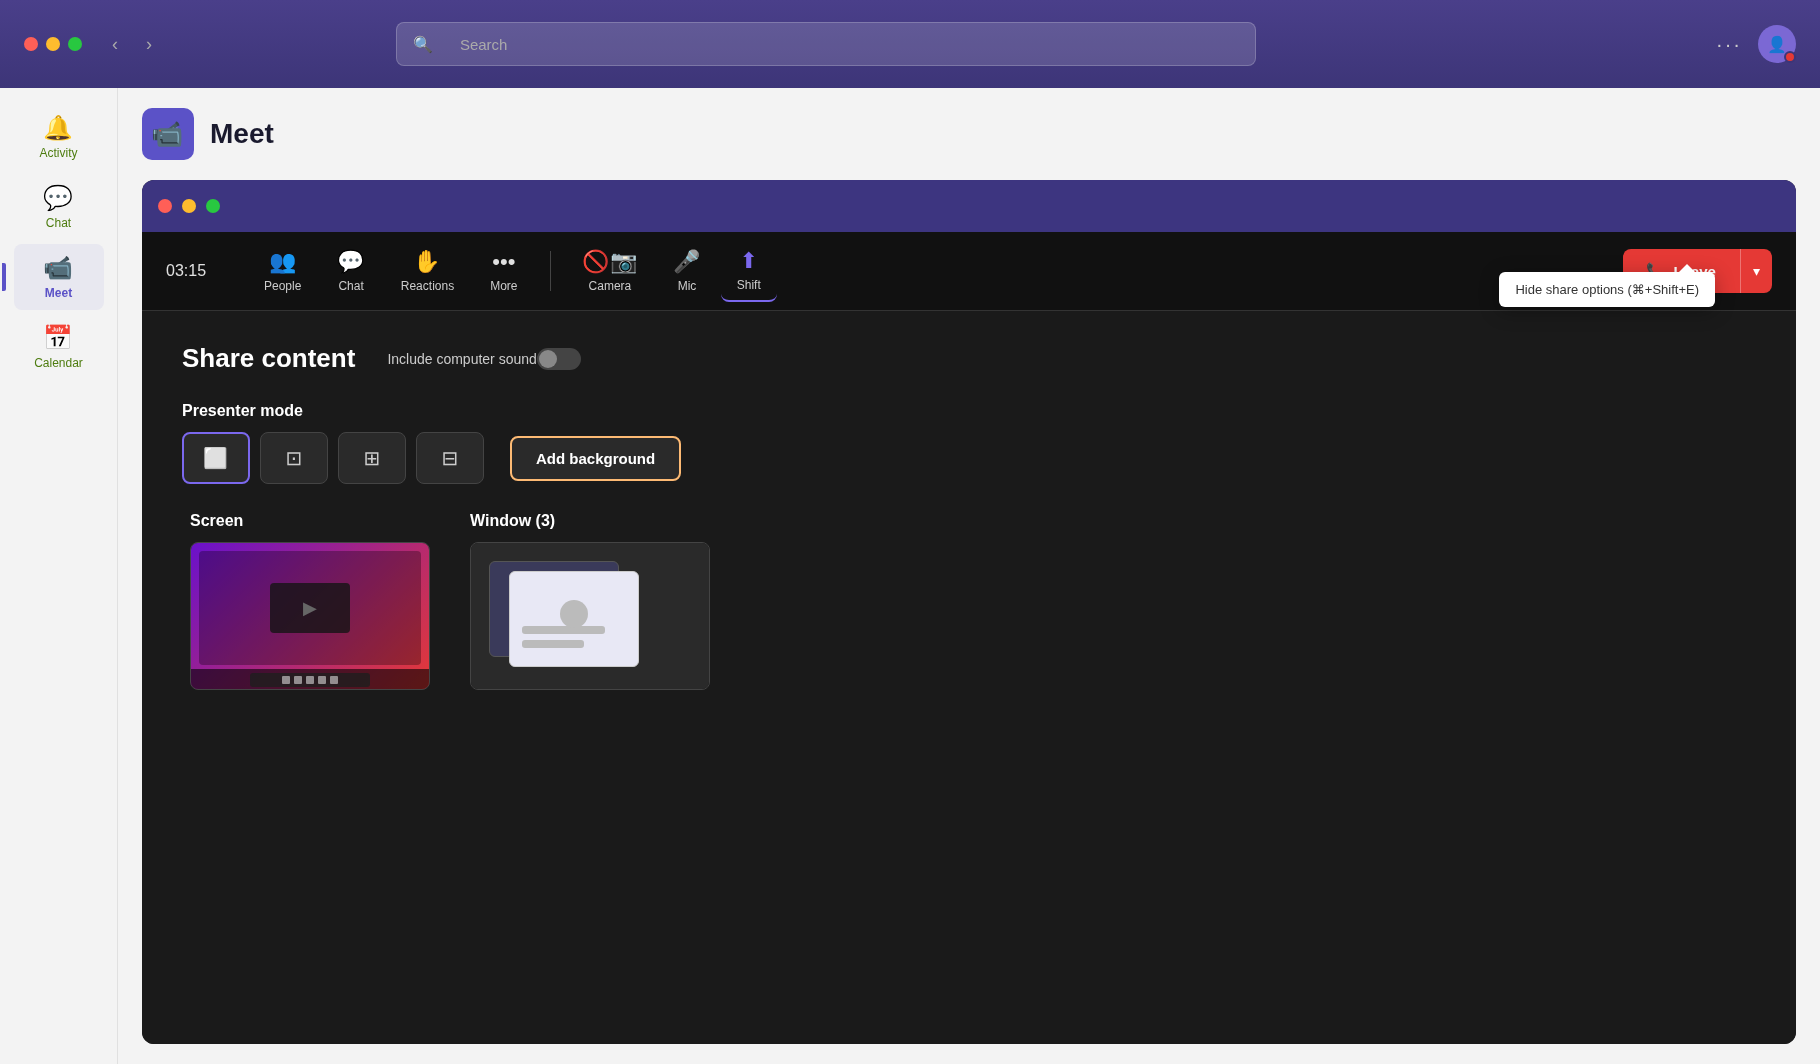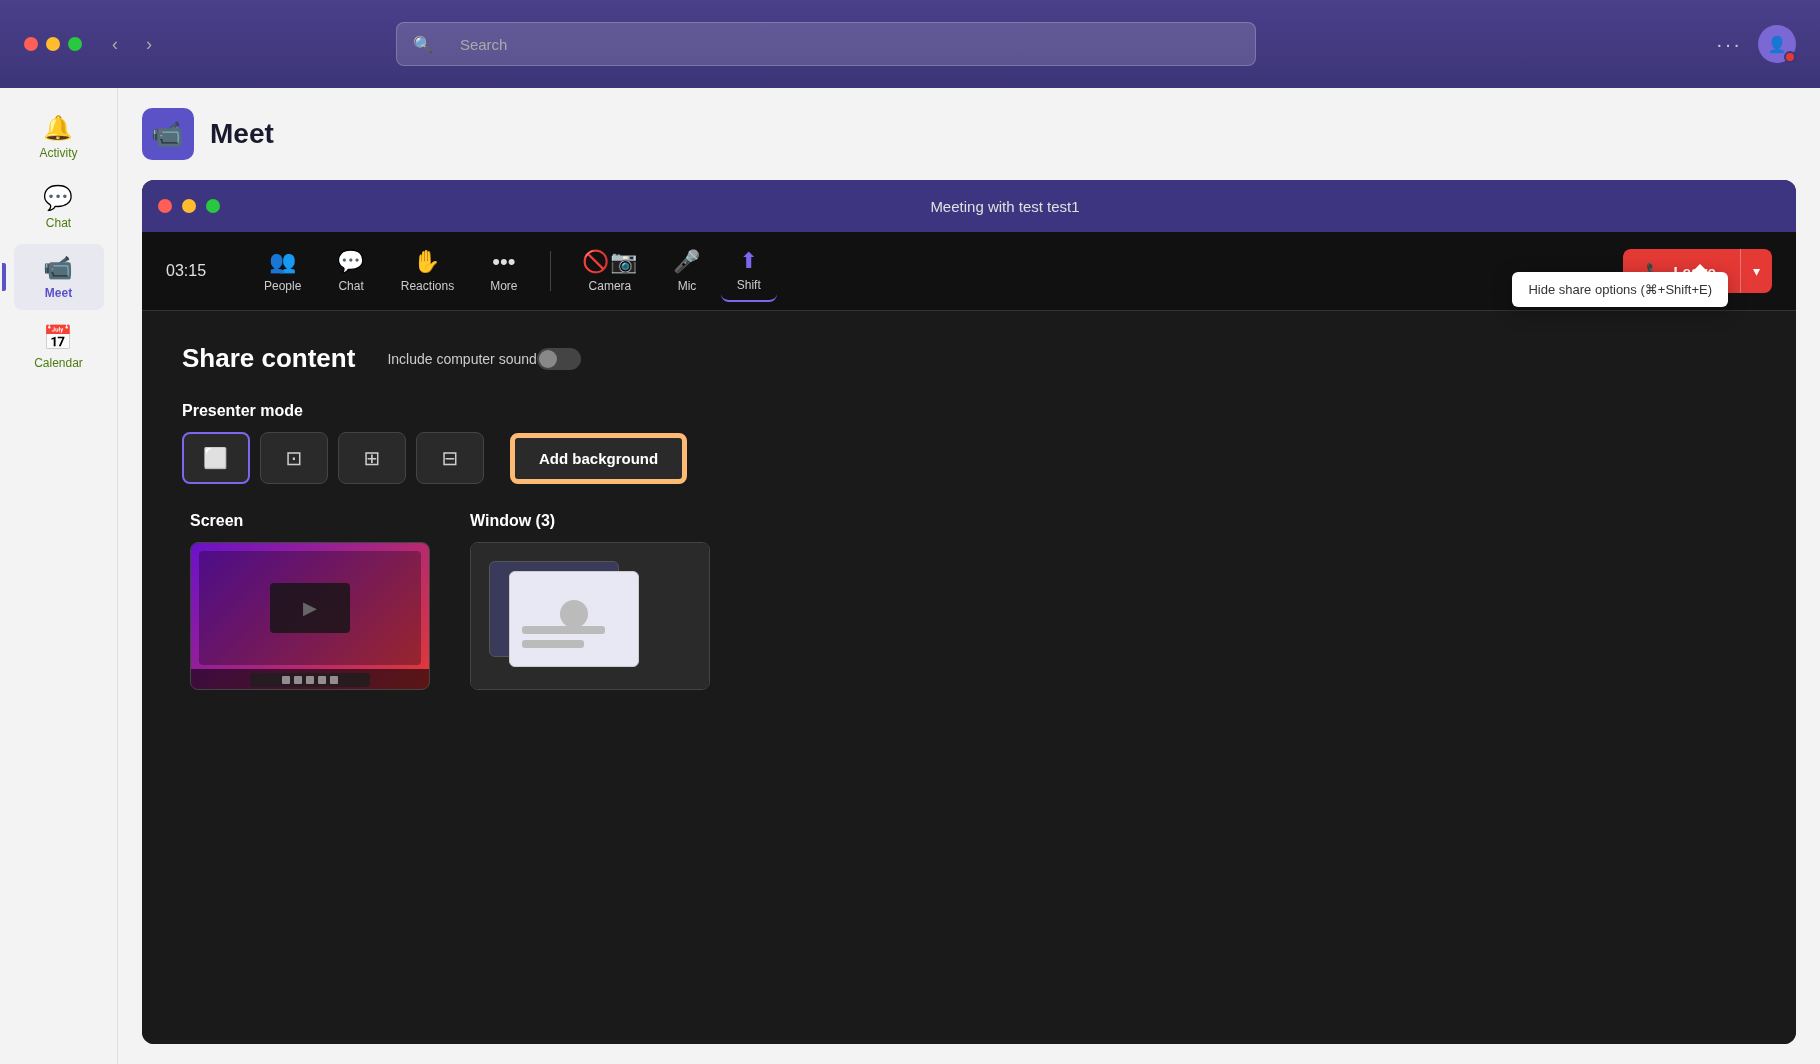--- a/index.html
+++ b/index.html
@@ -371,21 +371,21 @@
       justify-content: center;
       cursor: pointer;
       color: #ccc;
       font-size: 20px;
     }
     .presenter-option.selected {
       border: 2px solid #7b68ee;
     }
     .add-background-btn {
       background: #2a2a2a;
-      border: 5px solid #fdba74;
+      border: 2px solid #fdba74;
       color: white;
       font-size: 15px;
       font-weight: 600;
       padding: 12px 24px;
       border-radius: 8px;
       cursor: pointer;
       margin-left: 16px;
     }
     .share-row {
       display: flex;
@@ -510,21 +510,21 @@
       border-radius: 50%;
     }
     .win-dot.r { background: #ff5f57; }
     .win-dot.y { background: #febc2e; }
     .win-dot.g { background: #28c840; }
 
     
     .share-tooltip {
       position: absolute;
       top: 92px;
-      right: 68px;
+      right: 81px;
       background: white;
       color: #333;
       font-size: 13px;
       padding: 10px 16px;
       border-radius: 6px;
       box-shadow: 0 4px 20px rgba(0,0,0,0.3);
       white-space: nowrap;
       z-index: 100;
     }
     .share-tooltip::before {
@@ -588,21 +588,20 @@
       <div class="meet-icon">📹</div>
       <span class="page-title">Meet</span>
     </div>
 
     <div class="meeting-window">
 
       <div class="meeting-titlebar">
         <div class="meeting-traffic-light close"></div>
         <div class="meeting-traffic-light minimize"></div>
         <div class="meeting-traffic-light maximize"></div>
-        <span class="meeting-title-text">Meeting with test test1</span>
       </div>
 
       <div class="meeting-controls">
         <span class="meeting-timer">03:15</span>
 
         <div class="controls-left">
           <button class="ctrl-btn">
             <span class="ctrl-btn-icon">👥</span>
             <span class="ctrl-btn-label">People</span>
           </button>

